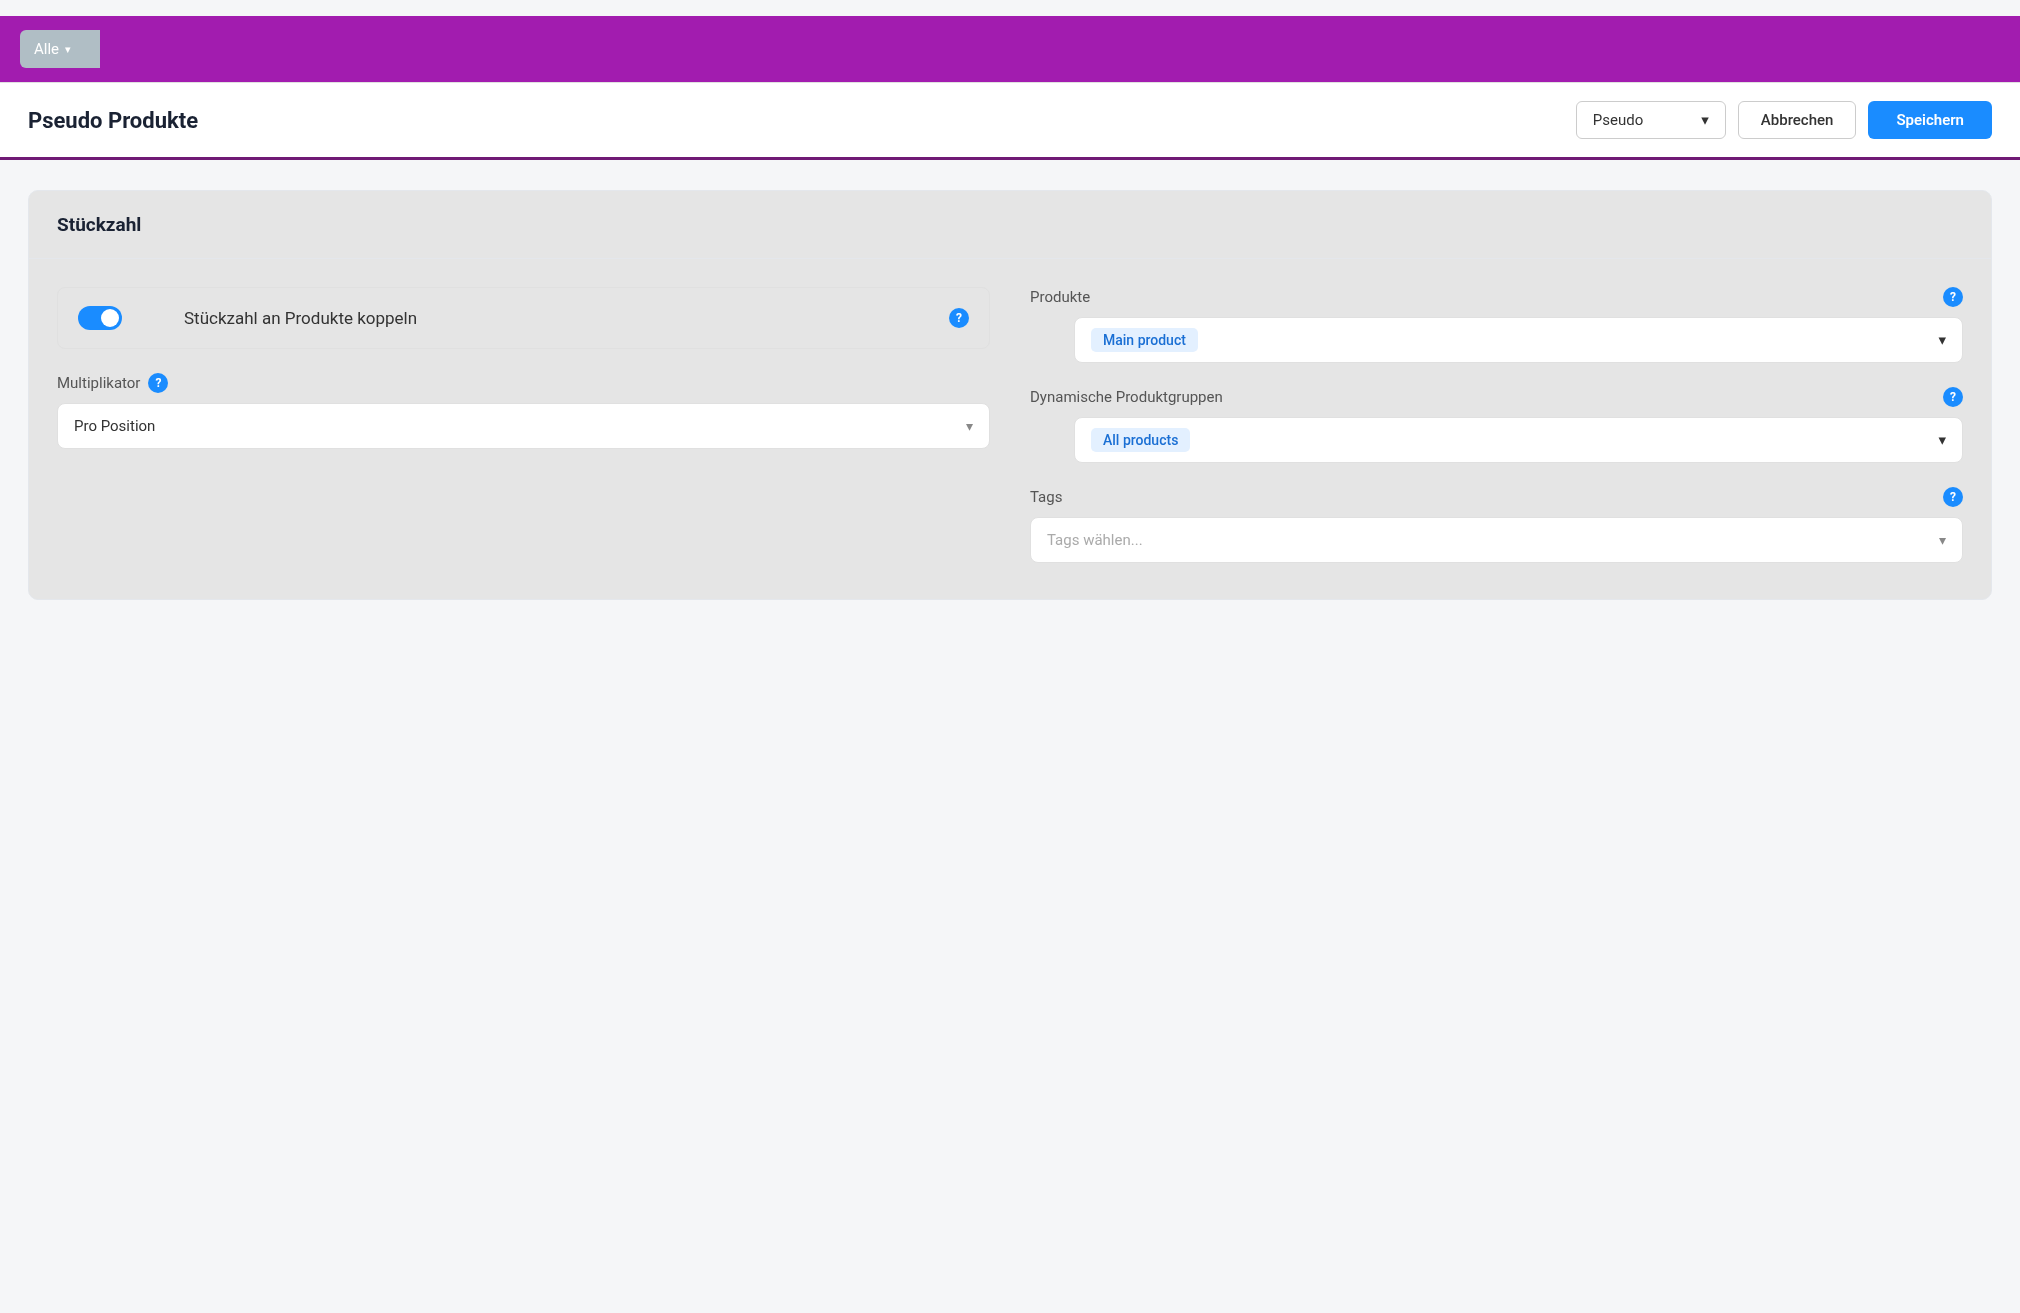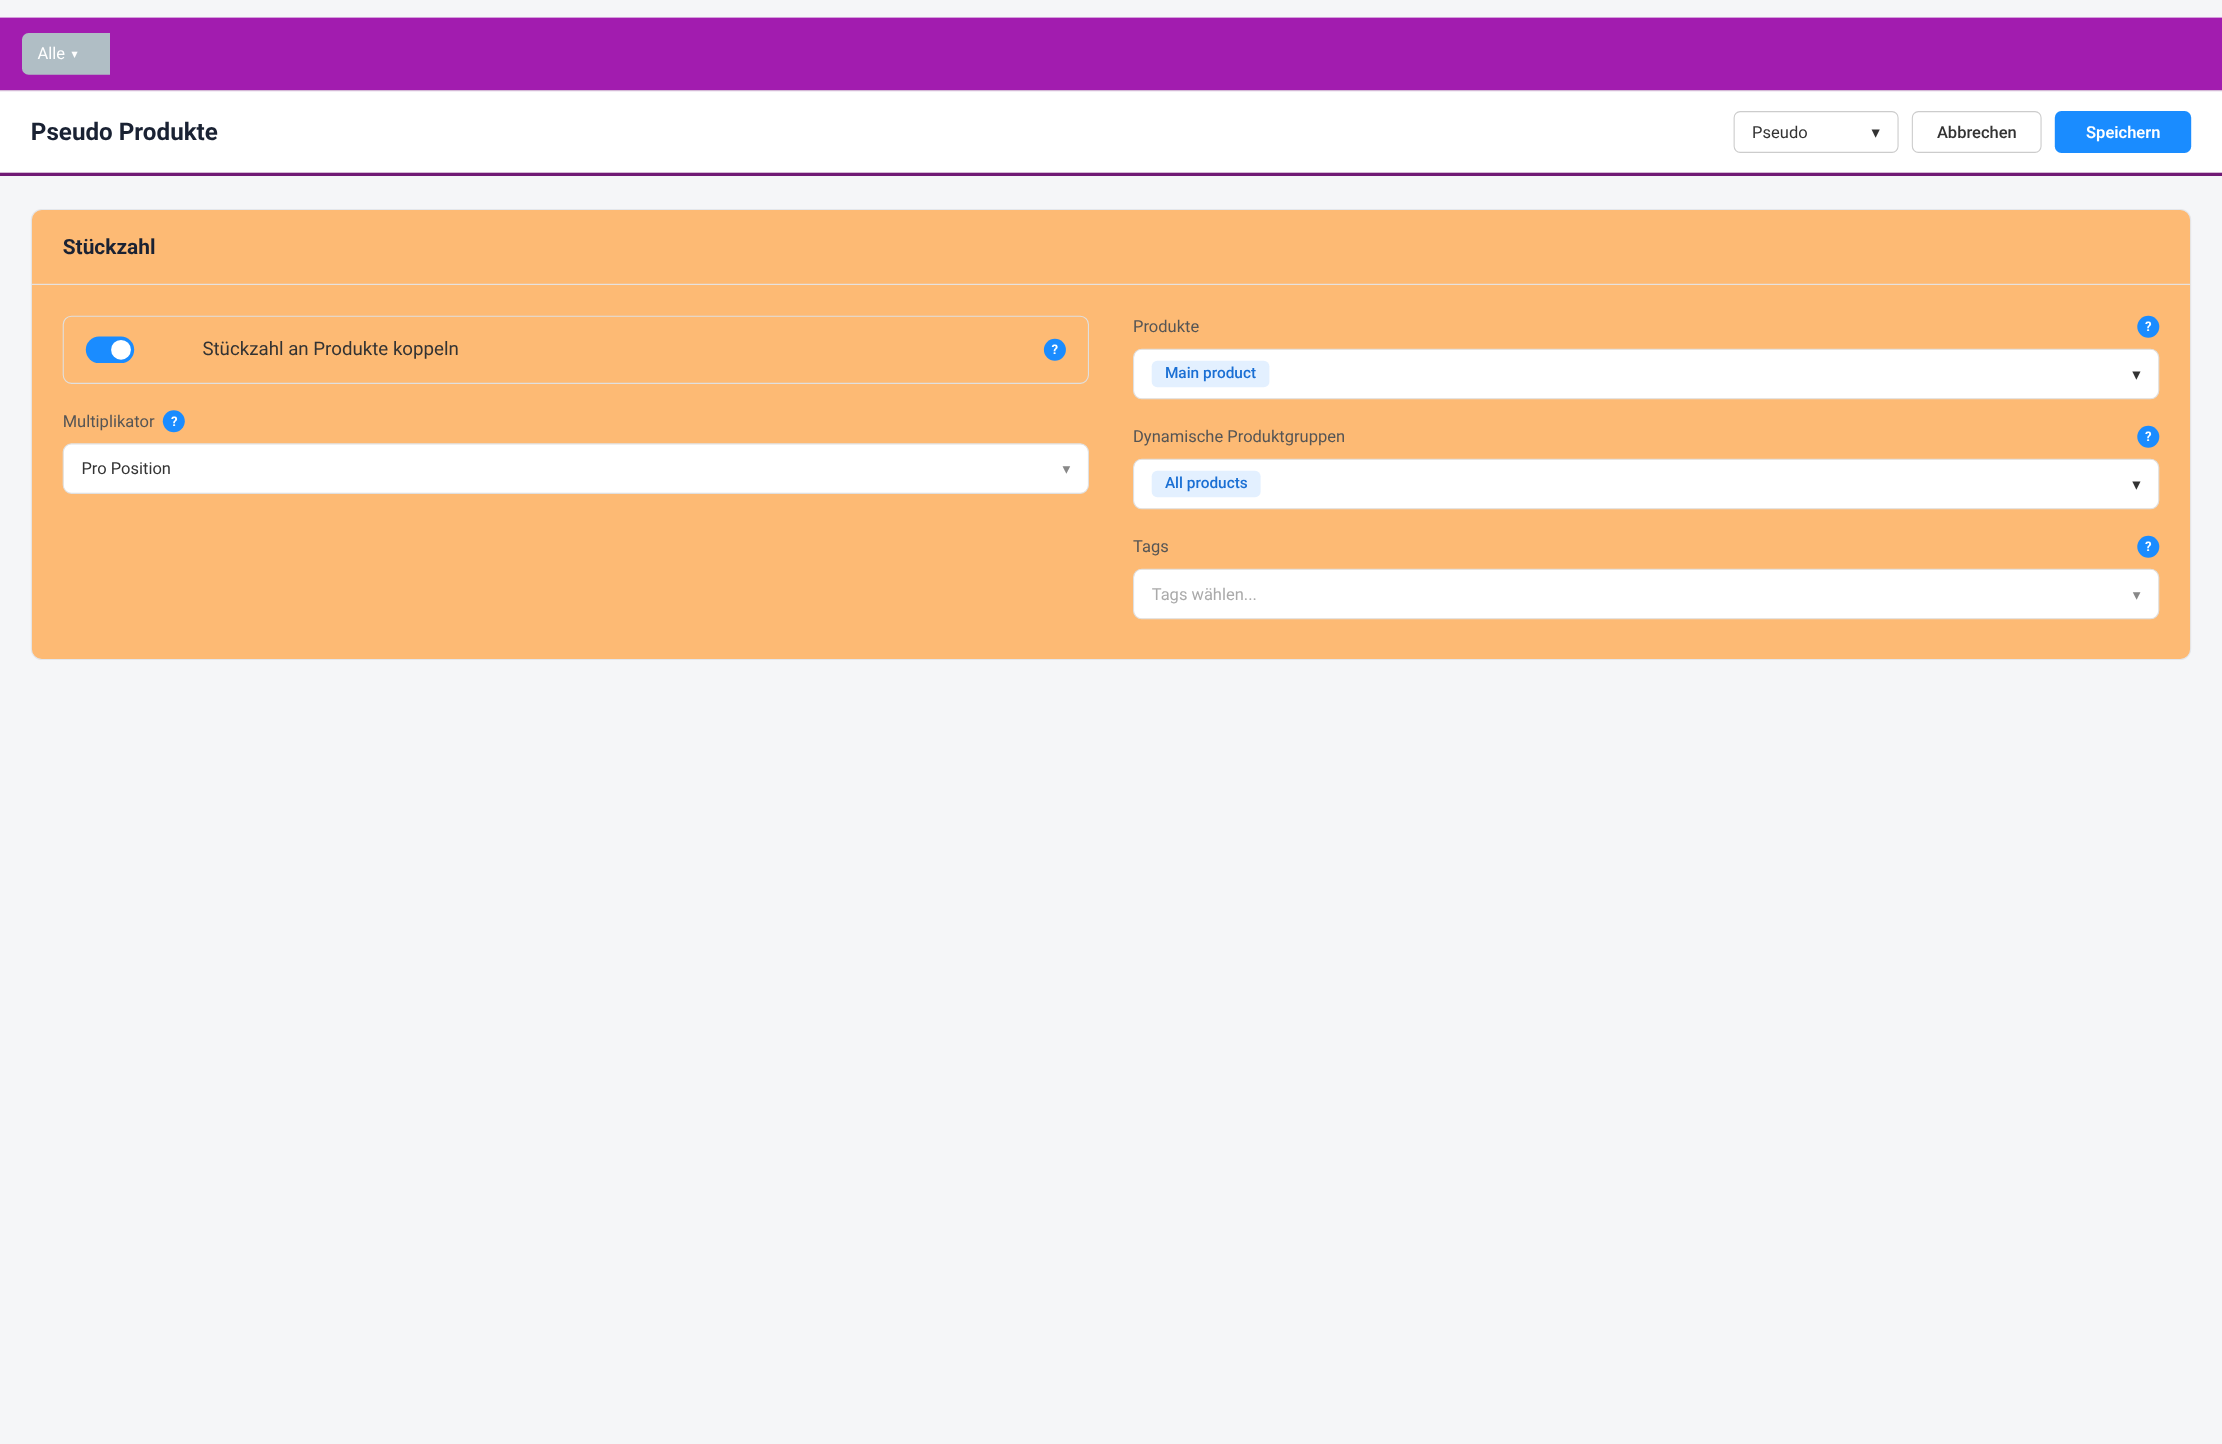--- a/index.html
+++ b/index.html
@@ -132,21 +132,21 @@
       cursor: pointer;
       font-weight: 600;
     }
 
     
     .main-content {
       padding: 30px 28px;
     }
 
     .card {
-      background: #fdba74;
+      background: #e5e5e5;
       border-radius: 10px;
       border: 1px solid #e4e7ec;
       overflow: hidden;
     }
 
     .card-header {
       padding: 22px 28px;
       border-bottom: 1px solid #e4e7ec;
     }
 
@@ -299,20 +299,21 @@
       border: 1.5px solid #e0e0e0;
       border-radius: 8px;
       padding: 10px 16px;
       font-size: 15px;
       color: #333;
       background: #fff;
       display: flex;
       align-items: center;
       justify-content: space-between;
       cursor: pointer;
+      margin-left: 44px;
     }
 
     .tags-placeholder {
       color: #aaa;
     }
   </style>
 </head>
 <body>
 
 <div class="search-bar">

